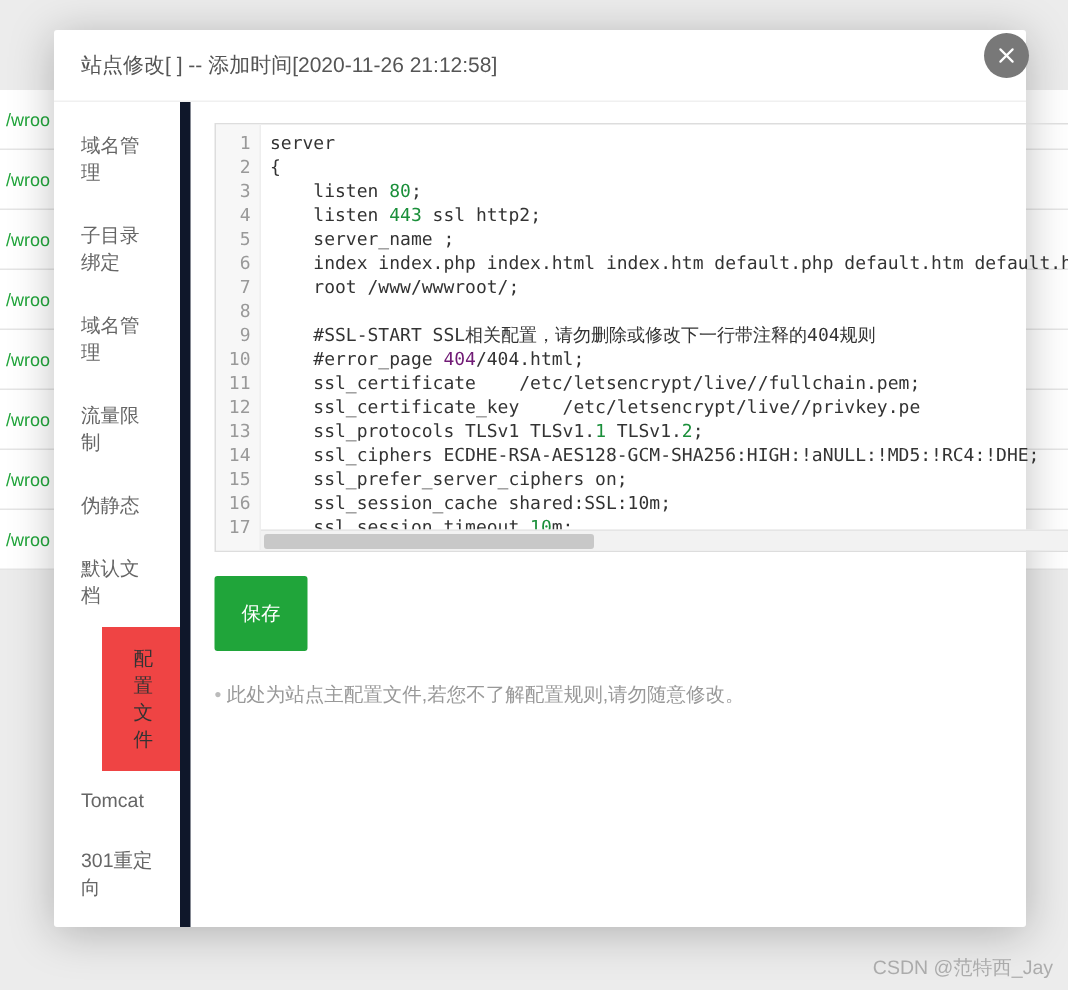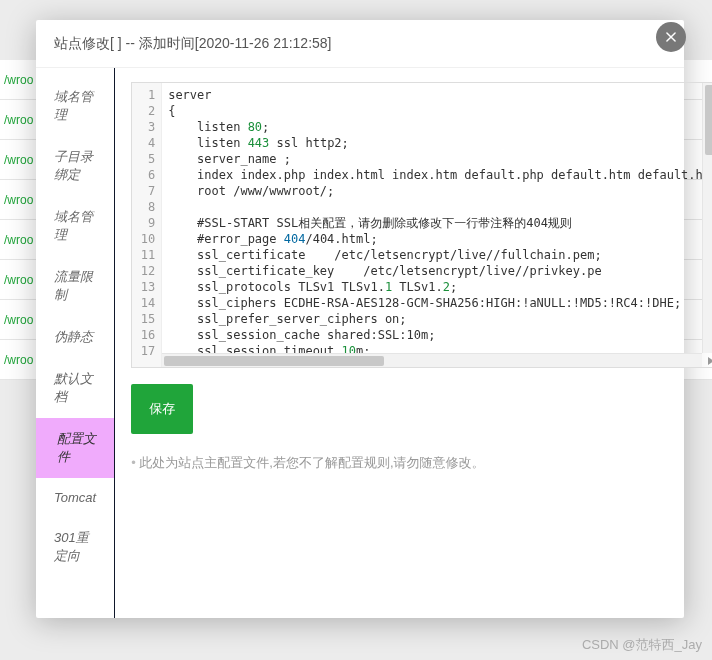--- a/index.html
+++ b/index.html
@@ -30,26 +30,26 @@
     }
     .close-btn {
       position: absolute; top: 22px; right: 26px;
       width: 30px; height: 30px;
       background: #787878; border-radius: 50%;
       display: flex; align-items: center; justify-content: center;
       cursor: pointer; z-index: 10;
     }
     .close-btn svg { width: 14px; height: 14px; }
     .modal-body { display: flex; height: calc(100% - 48px); }
-    .sidebar { width: 110px; border-right: 1px solid #0f172a; padding-top: 8px; font-style: italic; }
+    .sidebar { width: 110px; border-right: 7px solid #0f172a; padding-top: 8px; }
     .sidebar-item {
       padding: 12px 18px; font-size: 13px; color: #666;
       cursor: pointer;
     }
-    .sidebar-item.active { background: #f0abfc; color: #333; border-left: 3px solid transparent; position: relative; }
+    .sidebar-item.active { background: #ef4444; color: #333; border-left: 3px solid transparent; position: relative; margin-left: 32px; }
     .sidebar-item.active::before {
       content:""; position:absolute; left:0; top:0; bottom:0; width:0;
     }
     .main { flex: 1; padding: 14px 16px; }
     .editor {
       border: 1px solid #ddd;
       height: 286px;
       display: flex;
       position: relative;
       overflow: hidden;
@@ -60,21 +60,21 @@
       font-family: "SimSun", monospace; font-size: 12px; color: #999;
       line-height: 16px; border-right: 1px solid #eee;
     }
     .code {
       flex: 1; padding: 4px 6px;
       font-family: "NSimSun","SimSun", monospace; font-size: 12px;
       line-height: 16px; white-space: pre; overflow: hidden;
       color: #333;
     }
     .code .num { color: #1a8f3a; }
-    .code .err { color: #0369a1; text-align: right; }
+    .code .err { color: #701a75; text-align: right; }
     .hscroll {
       position: absolute; bottom: 0; left: 30px; right: 14px; height: 14px;
       background: #f2f2f2; border-top: 1px solid #e5e5e5;
     }
     .hscroll-thumb { position: absolute; left: 2px; top: 2px; height: 10px; width: 220px; background: #c8c8c8; border-radius: 2px; }
     .hscroll-arrow { position:absolute; top:3px; width:0; height:0; border-top:4px solid transparent; border-bottom:4px solid transparent; }
     .hscroll-arrow.rightA { right:-12px; border-left:6px solid #999; }
     .vscroll { position:absolute; top:0; right:0; bottom:14px; width:14px; background:#f2f2f2; border-left:1px solid #e5e5e5;}
     .vscroll-thumb { position:absolute; top:2px; left:2px; width:10px; height:70px; background:#c8c8c8; border-radius:2px;}
     .save-btn {

